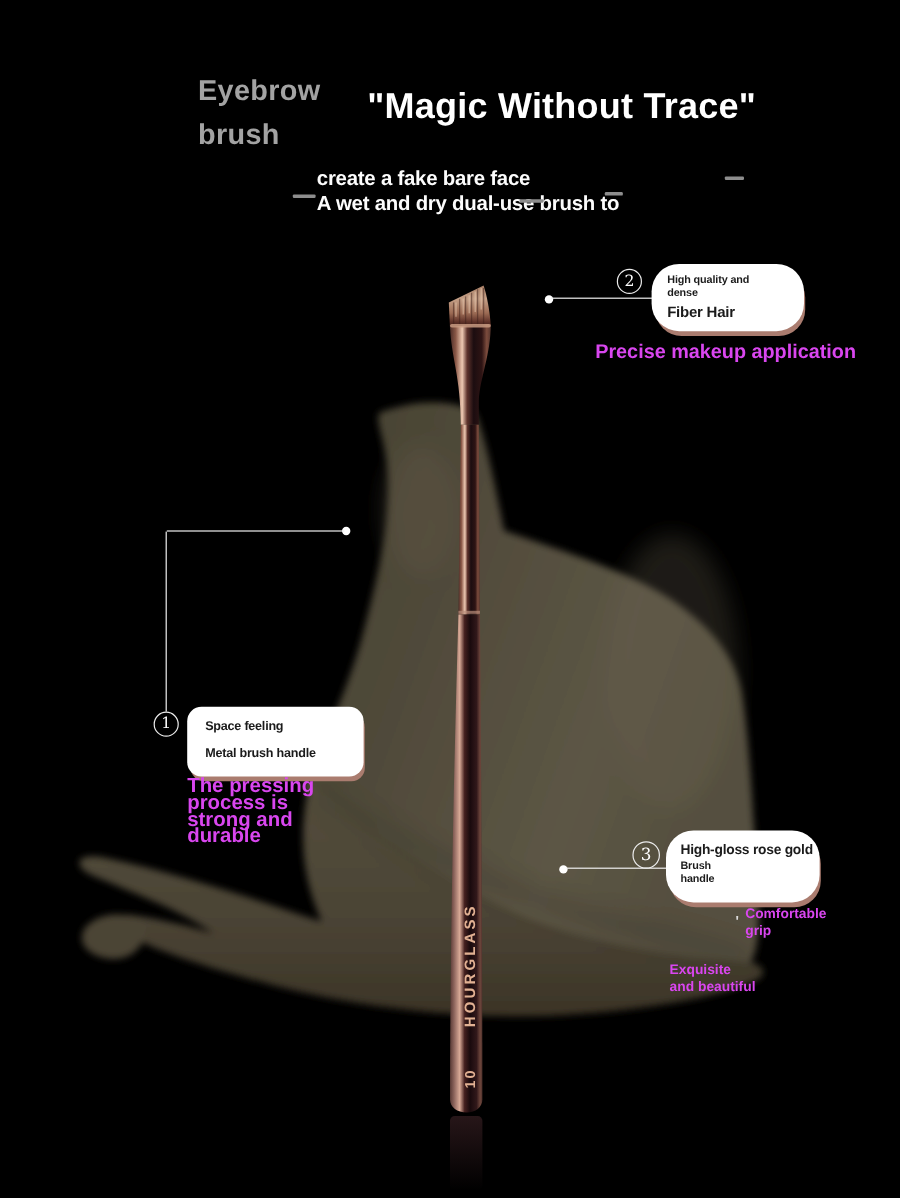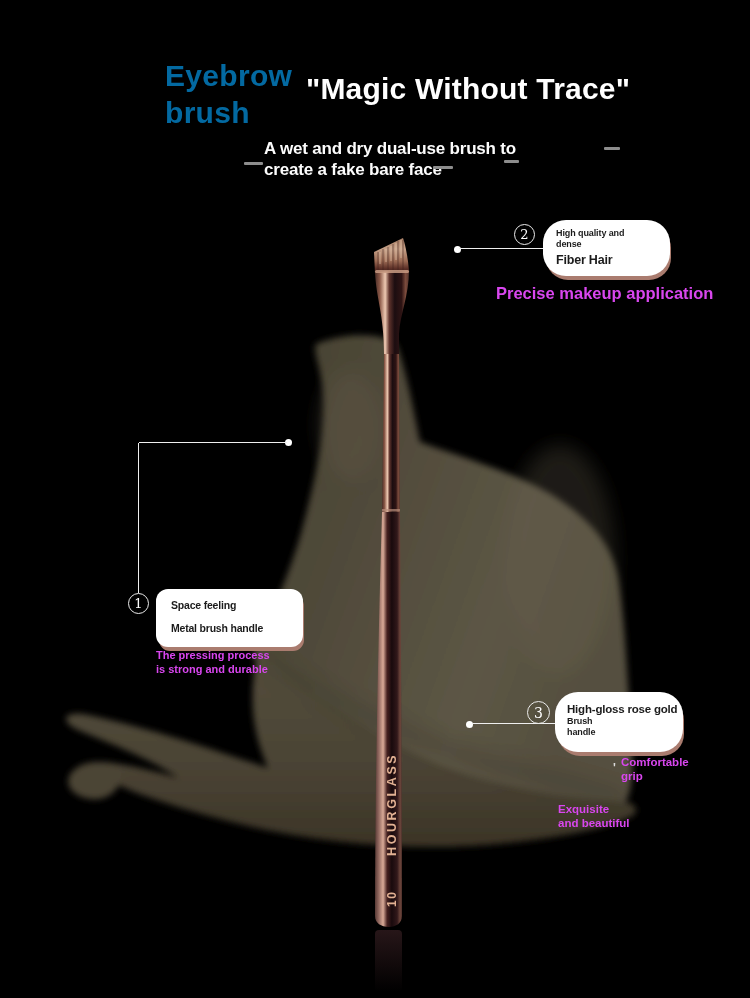--- a/index.html
+++ b/index.html
@@ -1,21 +1,21 @@
 <!DOCTYPE html>
 <html style="--color-background: #000000; --color-box-shadow: #aa7c6f; --color-dash: #8d8d8d; --color-smear: #56503f; --color-handle-gold: #e2b193;"><head>
 <meta charset="utf-8">
 <style>
   html,body{margin:0;padding:0;background:#000;}
   .stage{position:relative;width:750px;height:998px;overflow:hidden;
          background:var(--color-background,#000);
          font-family:"Liberation Sans",sans-serif;font-weight:700;}
   .abs{position:absolute;}
   .art{position:absolute;left:0;top:0;width:750px;height:998px;}
-  .ttl{color:#0369a1;font-size:30px;line-height:37px;letter-spacing:.3px;}
+  .ttl{color:#a3a3a3;font-size:24px;line-height:37px;letter-spacing:.3px;}
   .tag{color:#fff;font-size:30px;letter-spacing:.2px;white-space:nowrap;}
   .sub{color:#fcfcfc;font-size:17px;line-height:20.5px;letter-spacing:-.2px;white-space:nowrap;}
   .dash{background:var(--color-dash,#8d8d8d);height:3px;border-radius:1px;}
   .dot{width:7px;height:7px;border-radius:50%;background:#fff;}
   .lineH{height:1.4px;background:#efefef;}
   .lineV{width:1.4px;background:#efefef;}
   .numc{width:21px;height:21px;border:1.5px solid #ececec;border-radius:50%;
         color:#fff;font-family:"DejaVu Serif",serif;font-size:13px;font-weight:400;
         display:flex;align-items:center;justify-content:center;box-sizing:border-box;}
   .wbox{background:#fff;border-radius:23px;
@@ -131,22 +131,22 @@
     </g>
   </svg>
 
   <div class="abs ttl" style="left:165px;top:57px;">
     <div>Eyebrow</div>
     <div>brush</div>
   </div>
   <div class="abs tag" style="left:306px;top:72px;">"Magic Without Trace"</div>
 
   <div class="abs sub" style="left:264px;top:139px;">
+    <div>create a fake bare face</div>
     <div>A wet and dry dual-use brush to</div>
-    <div>create a fake bare face</div>
   </div>
   <div class="abs dash" style="left:244px;top:162px;width:19px;"></div>
   <div class="abs dash" style="left:433px;top:166px;width:20px;height:2.5px;"></div>
   <div class="abs dash" style="left:504px;top:160px;width:15px;"></div>
   <div class="abs dash" style="left:604px;top:147px;width:16px;"></div>
 
   <div>
     <div class="abs dot" style="left:454px;top:246px;"></div>
     <div class="abs lineH" style="left:459px;top:248px;width:85px;"></div>
     <div class="abs numc" style="left:514px;top:224px;">
@@ -163,21 +163,21 @@
     <div class="abs dot" style="left:285px;top:439px;"></div>
     <div class="abs lineH" style="left:139px;top:442px;width:148px;"></div>
     <div class="abs lineV" style="left:138px;top:443px;height:150px;"></div>
     <div class="abs numc" style="left:128px;top:593px;">
       <span>1</span>
     </div>
     <div class="abs wbox" style="left:156px;top:589px;width:127px;height:58px;border-radius:12px;padding-left:20px;">
       <div class="bt-main" style="left:15px;top:10px;font-size:10.5px;">Space feeling</div>
       <div class="bt-main" style="left:15px;top:33px;font-size:10.5px;">Metal brush handle</div>
     </div>
-    <div class="abs cap" style="left:156px;top:648px;width:122px;font-size:11px;line-height:14px;">The pressing process is strong and durable</div>
+    <div class="abs cap" style="left:156px;top:648px;width:122px;font-size:17px;line-height:14px;">The pressing process is strong and durable</div>
   </div>
 
   <div>
     <div class="abs dot" style="left:466px;top:721px;"></div>
     <div class="abs lineH" style="left:472px;top:723px;width:84px;"></div>
     <div class="abs numc" style="left:527px;top:701px;width:23px;height:23px;font-size:14px;">
       <span>3</span>
     </div>
     <div class="abs wbox" style="left:555px;top:692px;width:128px;height:60px;">
       <div class="bt-main" style="left:12px;top:11px;font-size:11.5px;">High-gloss rose gold</div>

